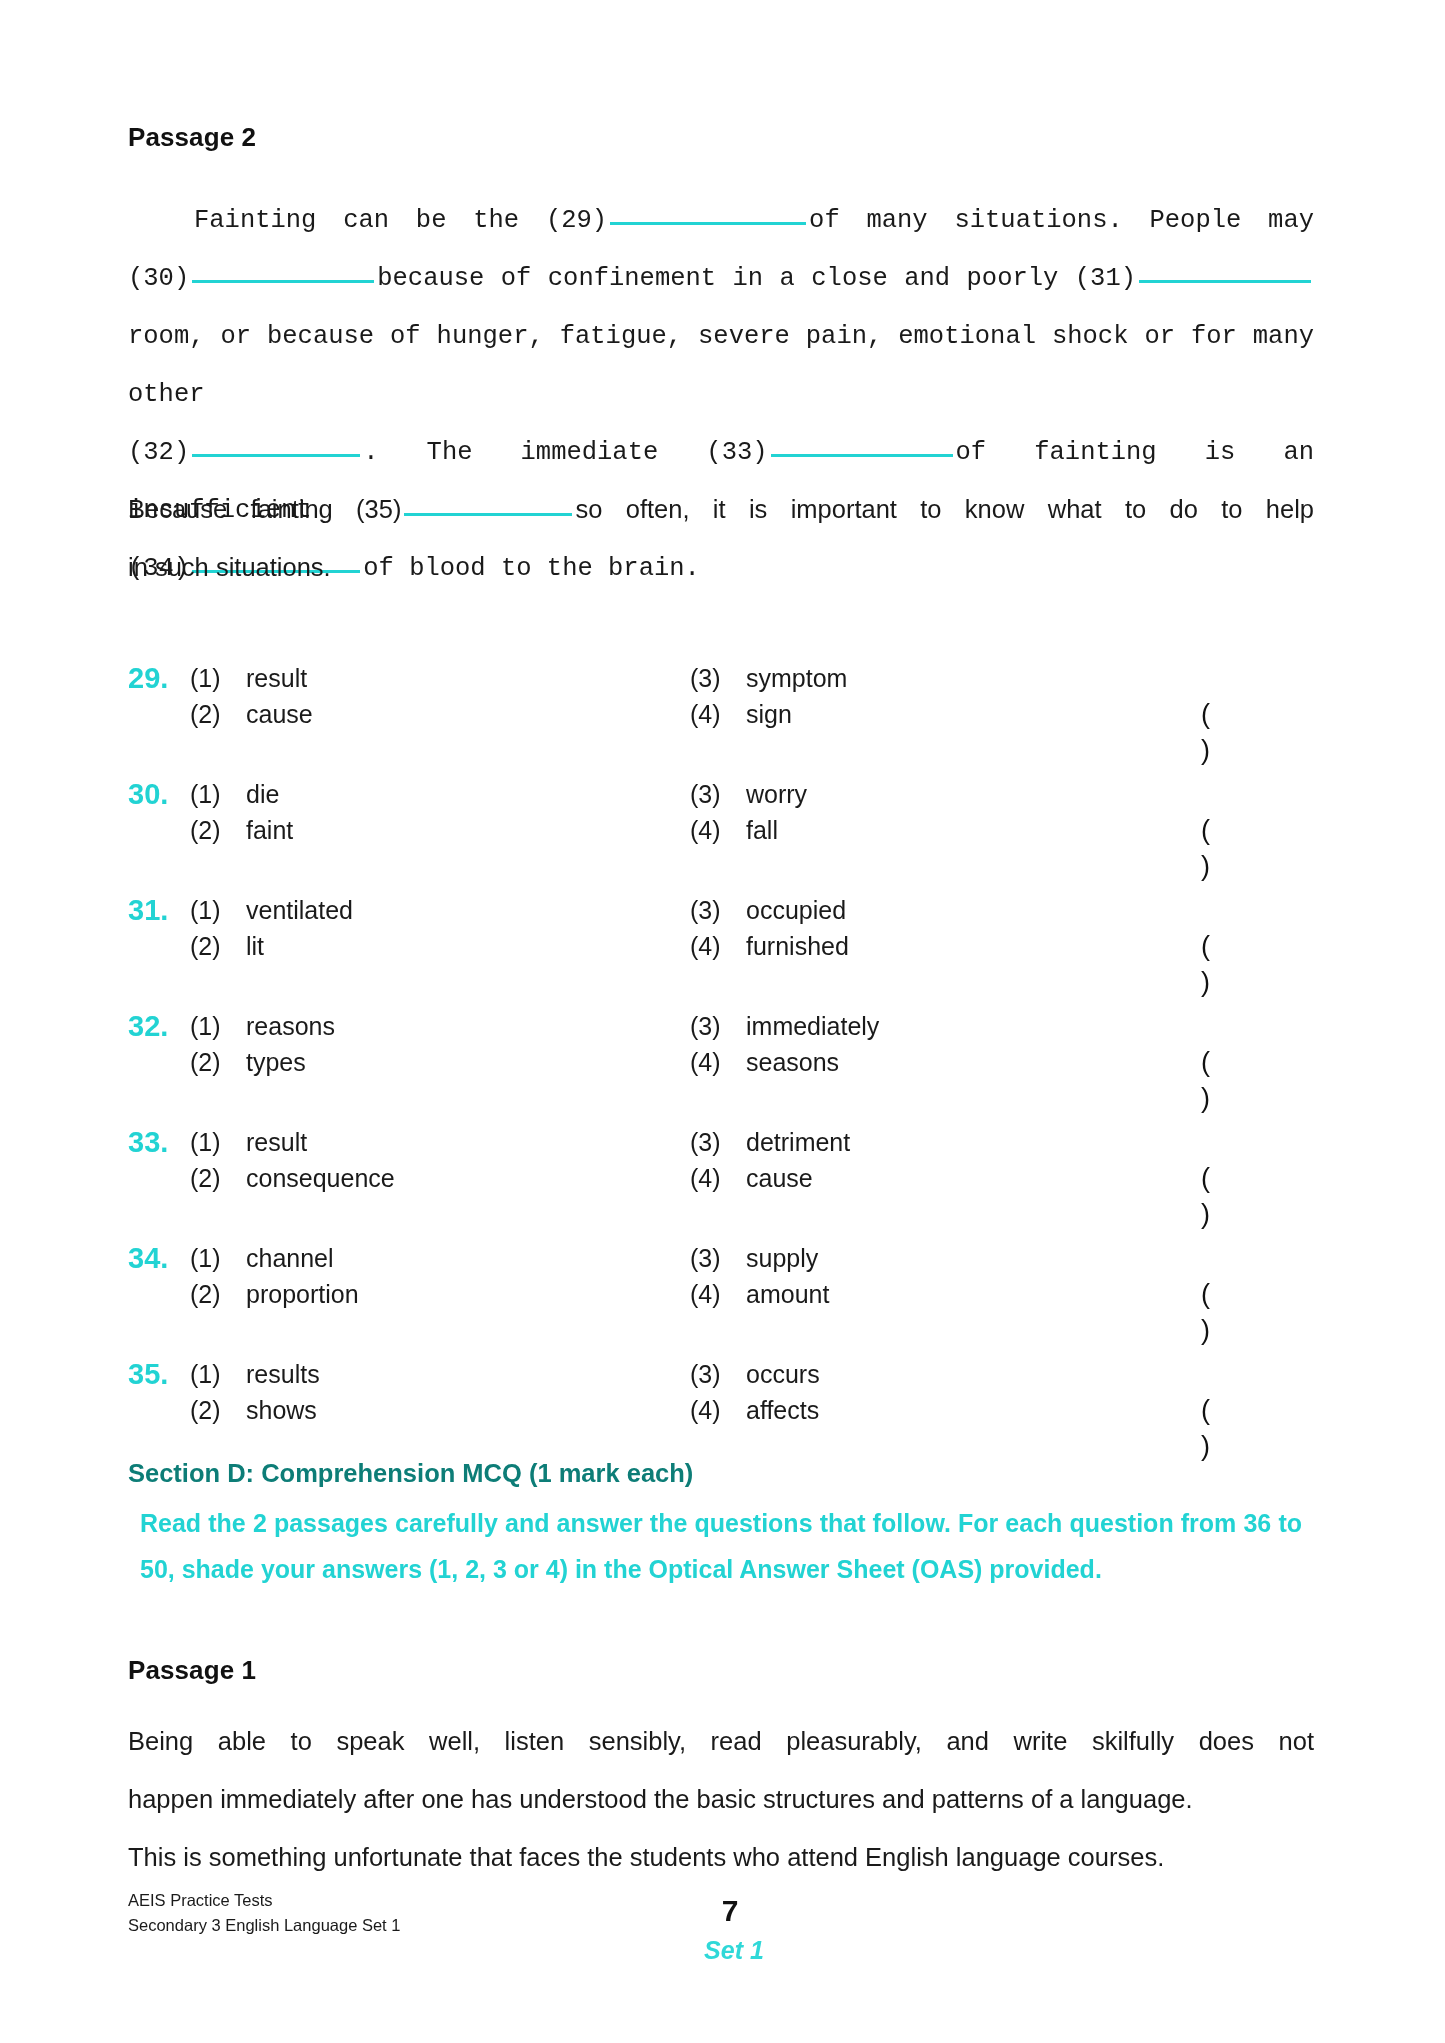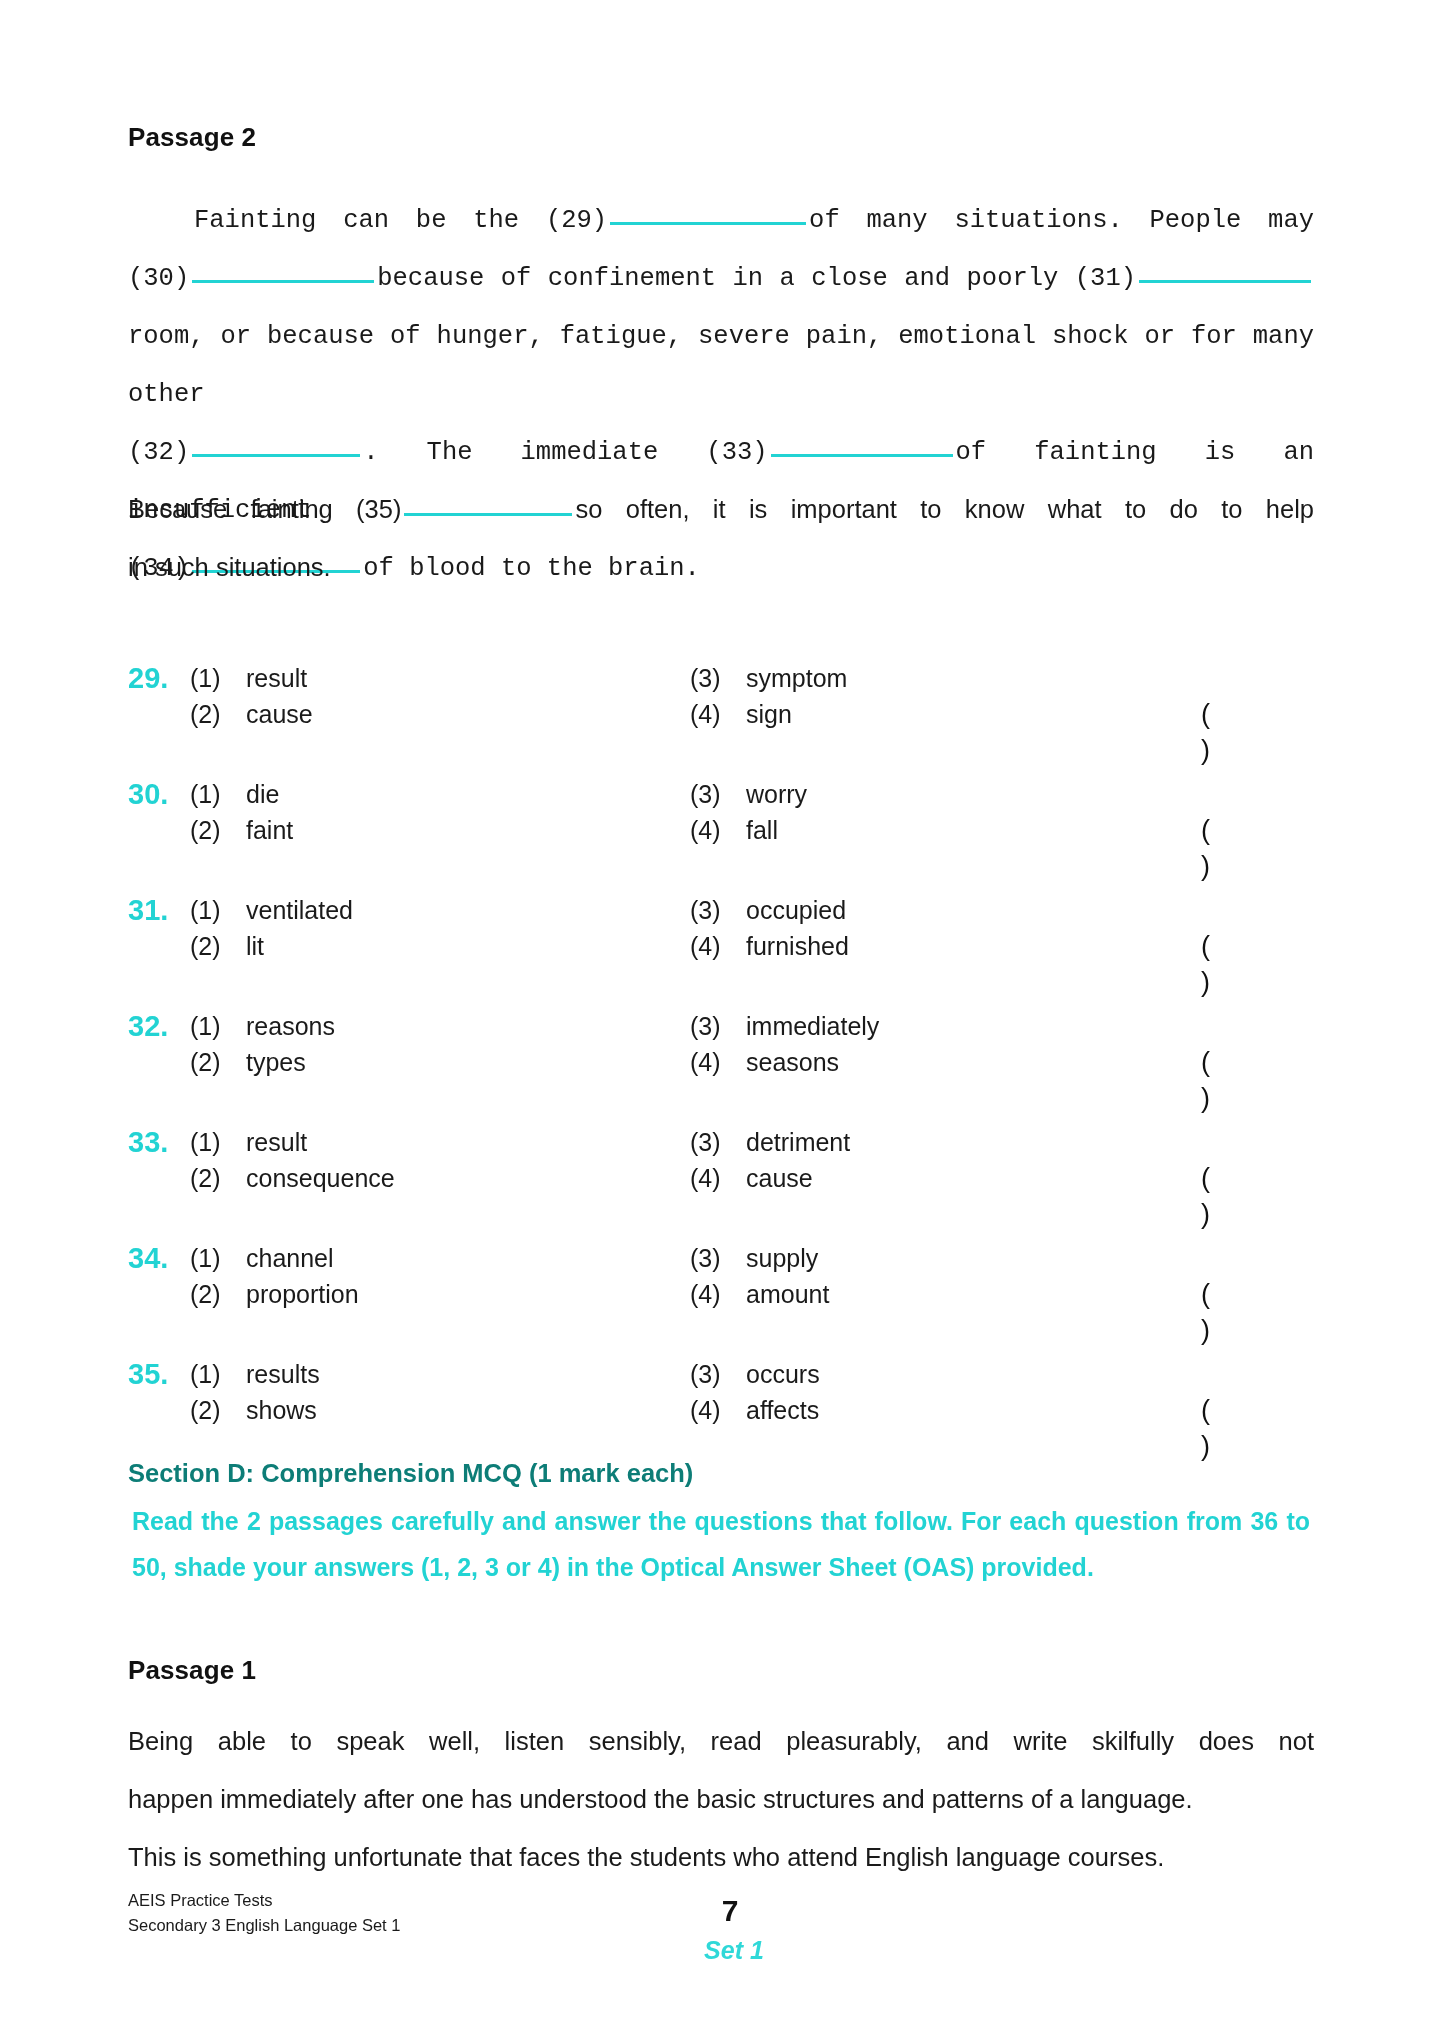--- a/index.html
+++ b/index.html
@@ -122,21 +122,21 @@
     color: #0d7d77;
     margin: 0 0 10px 0;
   }
   .section-instr {
     font-size: 25px;
     font-weight: bold;
     color: #22d3d3;
     line-height: 46px;
     text-align: justify;
     text-align-last: left;
-    margin: 4px;
+    margin: 12px;
   }
 
   
   .p1body {
     position: absolute;
     top: 1712px;
     width: 1186px;
     font-size: 25.5px;
     line-height: 58px;
   }

